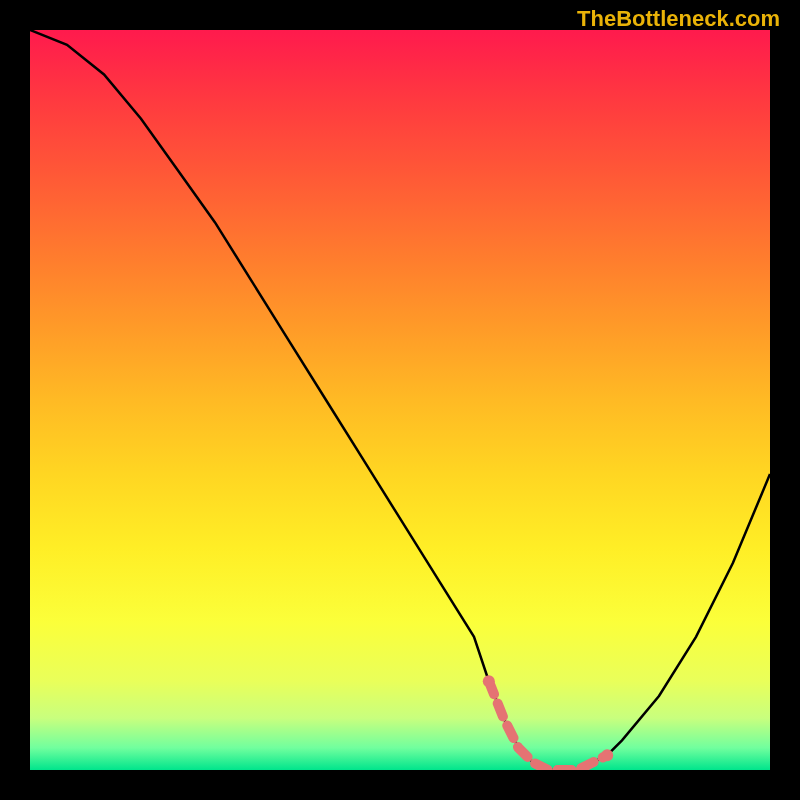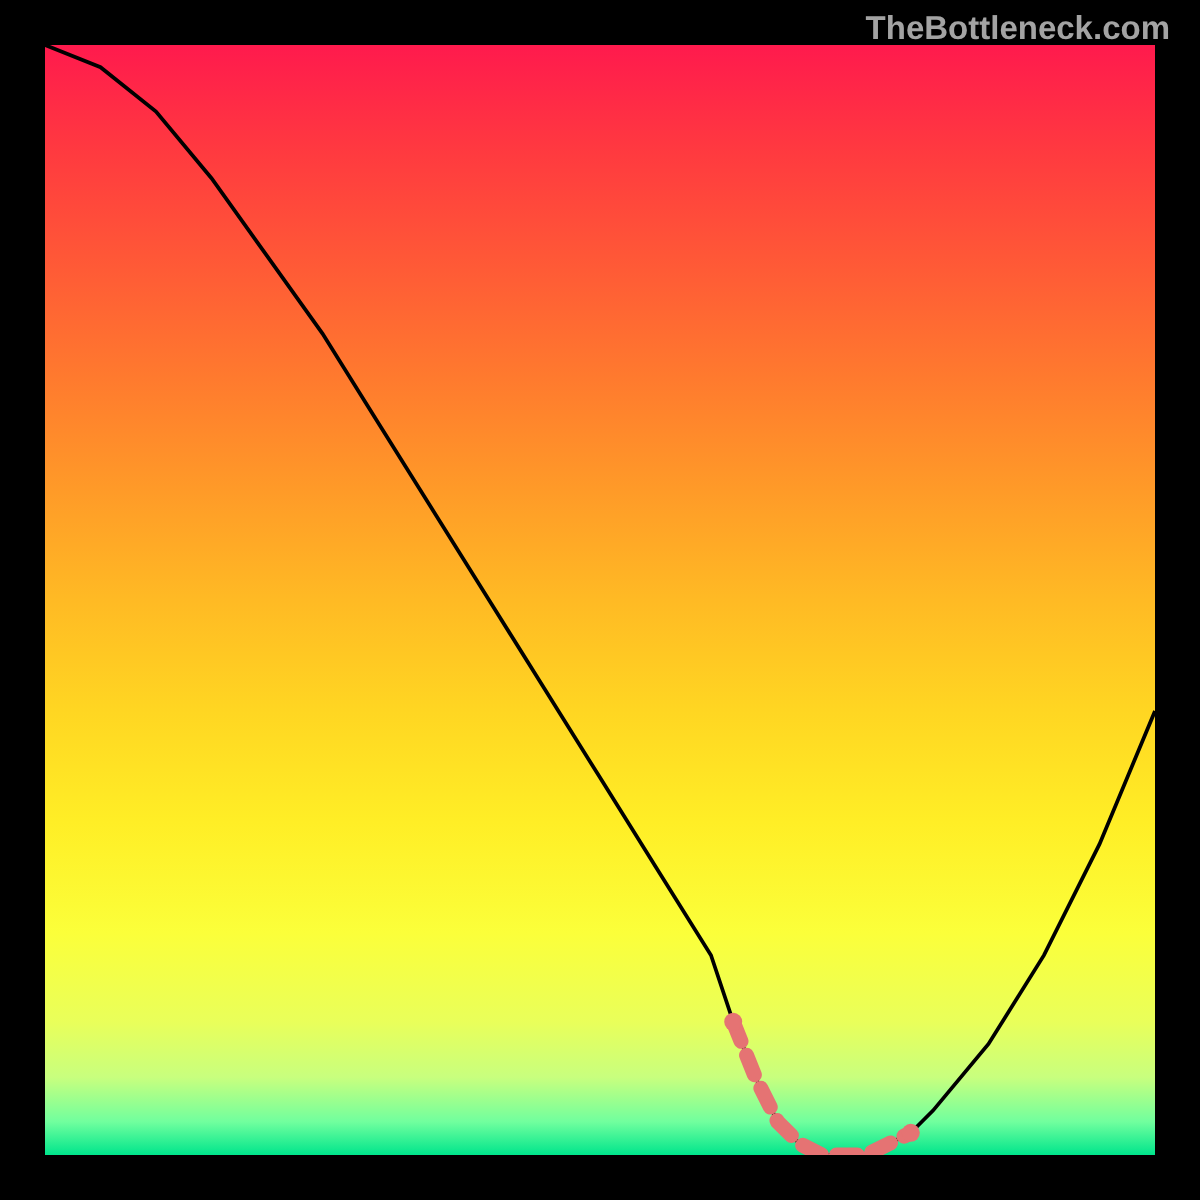--- a/index.html
+++ b/index.html
@@ -1,17 +1,17 @@
 <!DOCTYPE html>
 <html><head>
 <meta charset="utf-8">
 <style>
   * { margin: 0; padding: 0; box-sizing: border-box; }
   body { width: 800px; height: 800px; background: #000; position: relative; font-family: Arial, sans-serif; }
-  .watermark { position: absolute; top: 6px; right: 20px; color: #a3a3a3; font-size: 22px; font-weight: bold; z-index: 10; }
+  .watermark { position: absolute; top: 6px; right: 20px; color: #eab308; font-size: 22px; font-weight: bold; z-index: 10; }
   .plot-area { position: absolute; top: 30px; left: 30px; width: 740px; height: 740px; }
   .gradient-bg {
     position: absolute; top: 0; left: 0; width: 100%; height: 100%;
     background: linear-gradient(to bottom,
       #ff1a4d 0%,
       #ff3b3f 10%,
       #ff5a36 20%,
       #ff7a2e 30%,
       #ff9a28 40%,
       #ffba24 50%,

